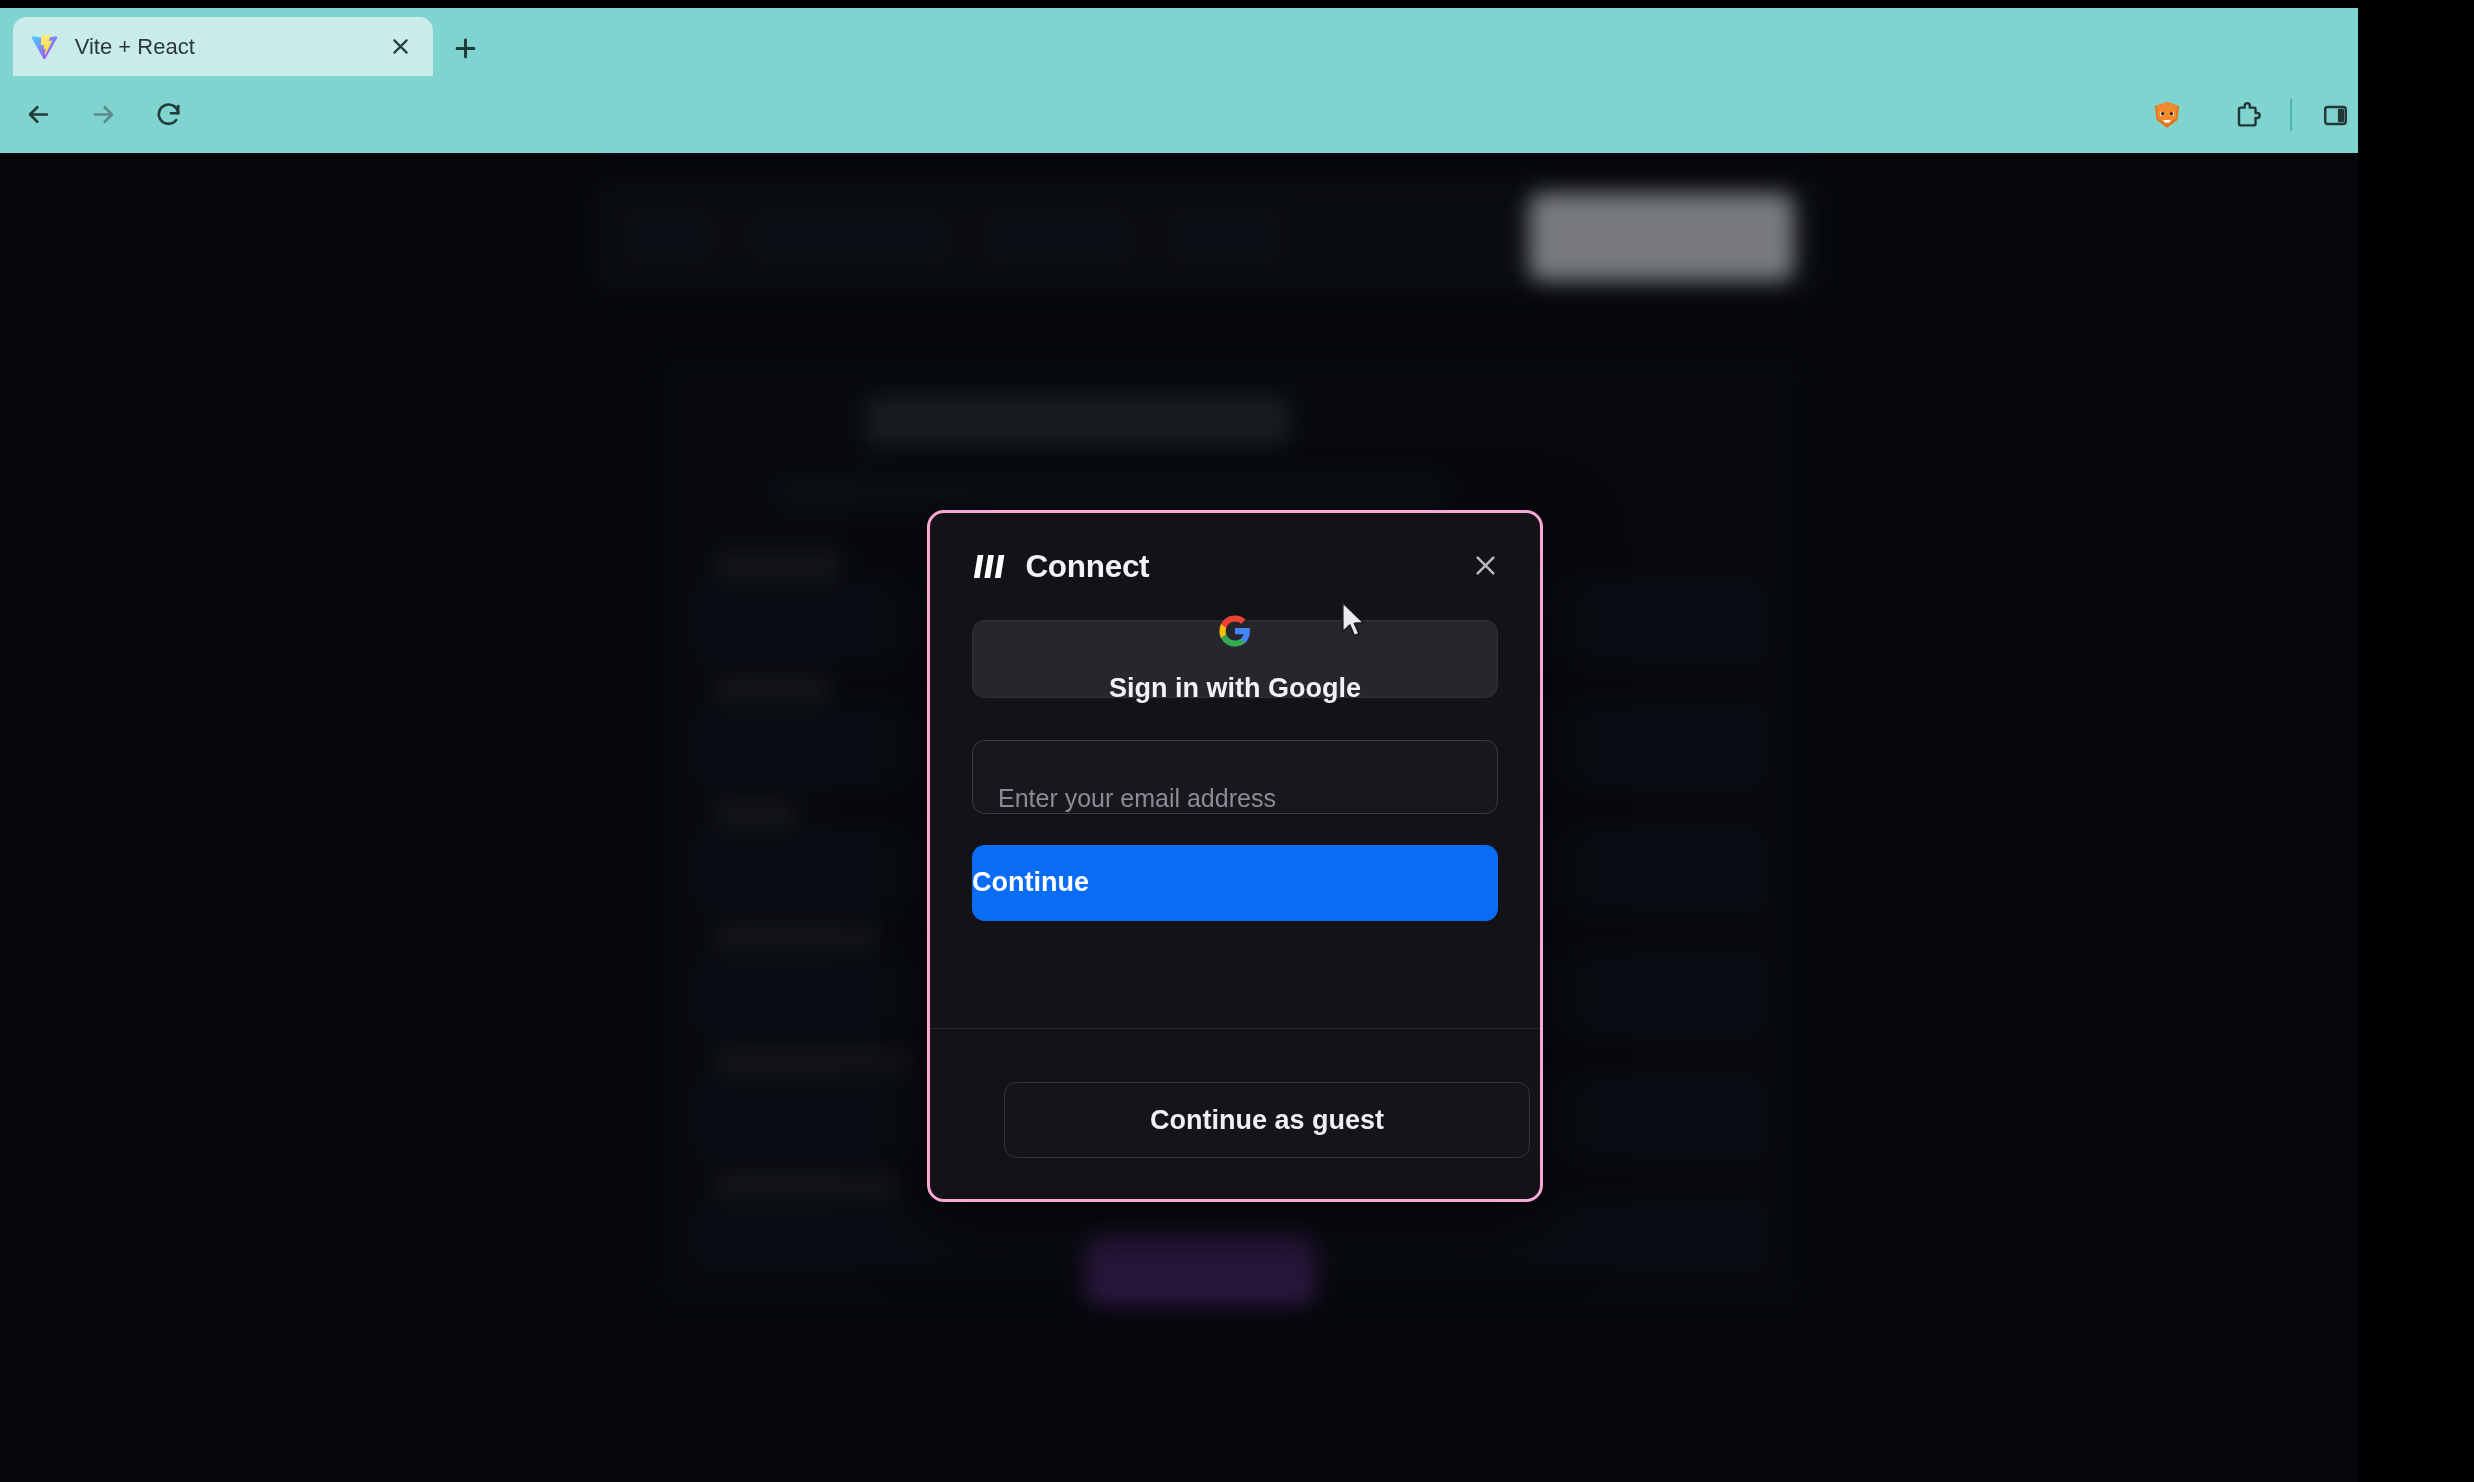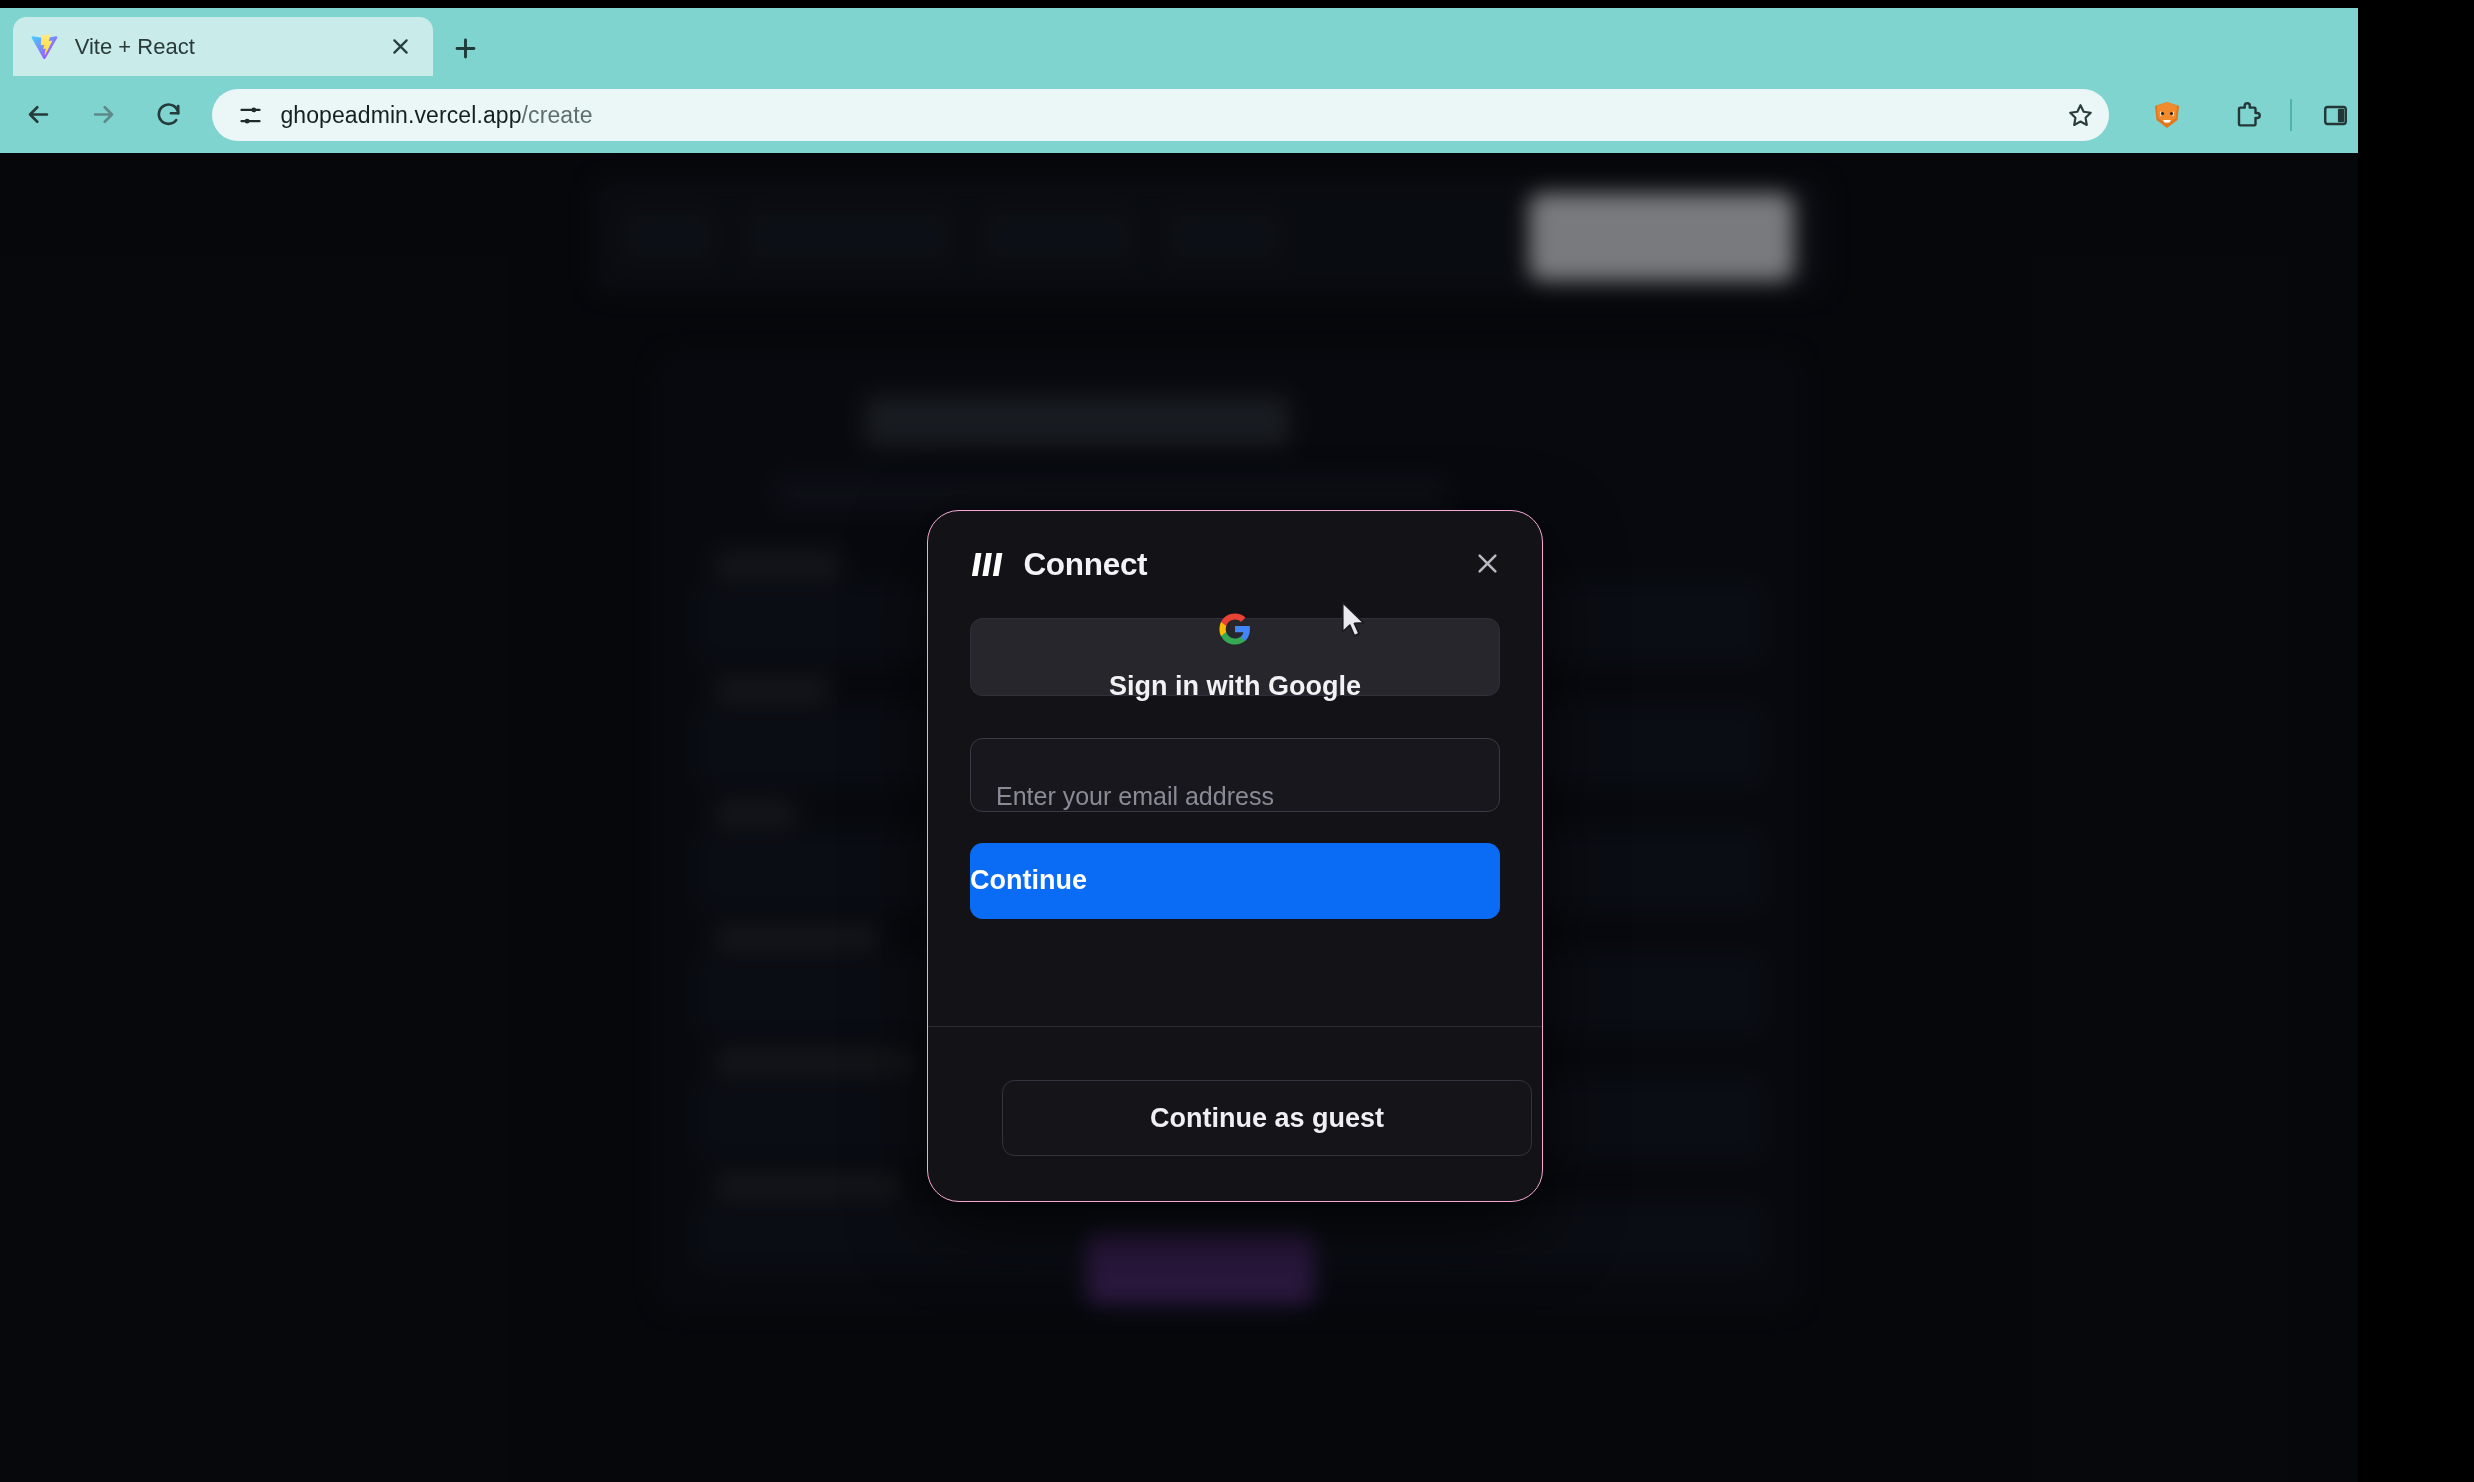--- a/index.html
+++ b/index.html
@@ -90,21 +90,21 @@
   .bg-sub { position: absolute; left: 118px; top: 122px; width: 668px; height: 30.5px; border-radius: 6.7px; background: #161b26; }
 
   .bg-field { position: absolute; left: 38px; width: 1065px; height: 74px; border-radius: 12.4px; background: #121722; border: 1px solid #1a2130; }
   .bg-label { position: absolute; left: 17px; top: -34px; height: 27px; border-radius: 5.7px; background: #23262e; }
   .bg-submit { position: absolute; left: 427px; top: 876px; width: 229px; height: 73px; border-radius: 12.4px; background: #4b2a6d; }
 
   
   .scrim { position: absolute; inset: 0; background: rgba(0,0,0,.42); }
   .modal {
     position: absolute; left: 927px; top: 510px; width: 616px; height: 692px;
-    background: #121217; border: 1px solid #f9a8d4; border-radius: 32px;
+    background: #121217; border: 3px solid #f9a8d4; border-radius: 17px;
     box-shadow: 0 25px 76px rgba(0,0,0,.72);
   }
   .modal-head { position: absolute; left: 0; top: 0; width: 100%; height: 107px; display: flex; align-items: center; padding: 0 42px; }
   .brand { display: flex; align-items: center; gap: 13.4px; }
   .brand-mark { width: 40px; height: 27px; display: block; }
   .brand-name { font-size: 31.5px; font-weight: 700; color: #f3f3f5; letter-spacing: -0.3px; }
   .modal-close {
     position: absolute; right: 34px; top: 31.5px; width: 42px; height: 42px;
     display: flex; align-items: center; justify-content: center;
   }
@@ -195,35 +195,20 @@
           <path d="M5 12 H19 M13 6 L19 12 L13 18"></path>
         </svg>
       </div>
       <div class="nav-btn" style="left:143px">
         <svg width="29" height="29" viewBox="0 0 24 24" fill="none" stroke="#243b3a" stroke-width="2.2" stroke-linecap="round" stroke-linejoin="round">
           <path d="M20 11a8 8 0 1 0-1.6 5.6"></path>
             <path d="M20 5v6h-6"></path>
         </svg>
       </div>
 
-      <div class="omnibox">
-        <span class="omni-icon">
-          <svg width="27" height="27" viewBox="0 0 24 24" fill="none" stroke="#1d2b2a" stroke-width="2" stroke-linecap="round">
-            <path d="M4 7h9 M17 7h3 M4 17h3 M11 17h9"></path>
-            <circle cx="15" cy="7" r="2.2" fill="#1d2b2a" stroke="none"></circle>
-            <circle cx="9" cy="17" r="2.2" fill="#1d2b2a" stroke="none"></circle>
-          </svg>
-        </span>
-        <span class="omni-url"><span>ghopeadmin.vercel.app</span><span class="path">/create</span></span>
-        <span class="omni-star">
-          <svg width="29" height="29" viewBox="0 0 24 24" fill="none" stroke="#2a3d3c" stroke-width="1.8" stroke-linejoin="round">
-            <path d="M12 3.5l2.6 5.4 5.9.8-4.3 4.2 1 5.9-5.2-2.8-5.2 2.8 1-5.9L3.5 9.7l5.9-.8z"></path>
-          </svg>
-        </span>
-      </div>
 
       <div class="tb-icon" style="left:2145px">
         <svg width="32" height="32" viewBox="0 0 32 32">
           <path d="M16 3 4 7l1.5 14L16 29l10.5-8L28 7z" fill="#e2761b"></path>
           <path d="M16 3 6 7l1.2 12L16 25l8.8-6L26 7z" fill="#f08c2e"></path>
           <path d="M9 12l2.5 3-2 2.5zM23 12l-2.5 3 2 2.5z" fill="#ffffff"></path>
           <circle cx="11.5" cy="14.5" r="1.6" fill="#2a2118"></circle>
             <circle cx="20.5" cy="14.5" r="1.6" fill="#2a2118"></circle>
           <path d="M12 21h8l-1.5 2.5h-5z" fill="#ffffff"></path>
         </svg>

